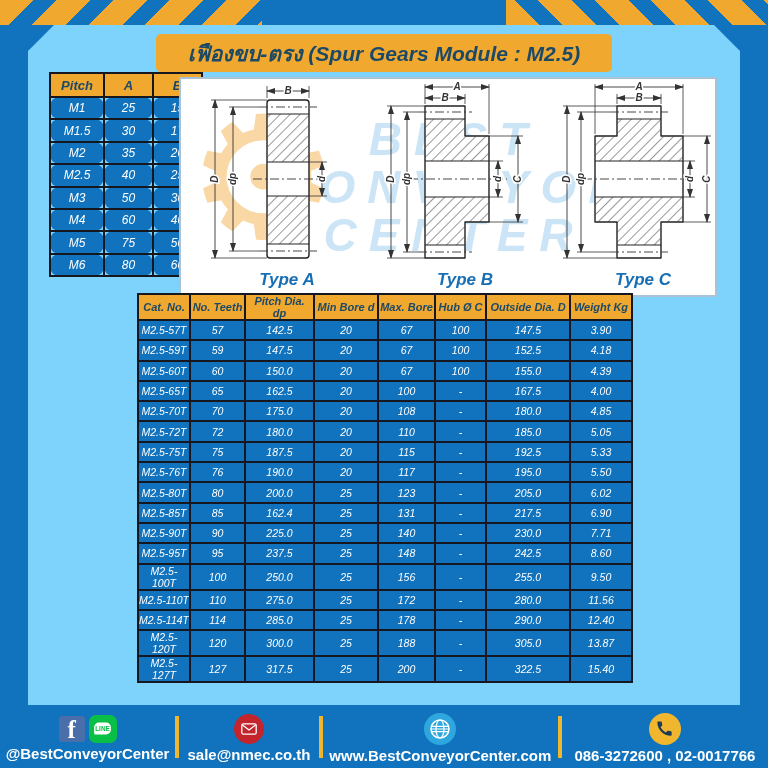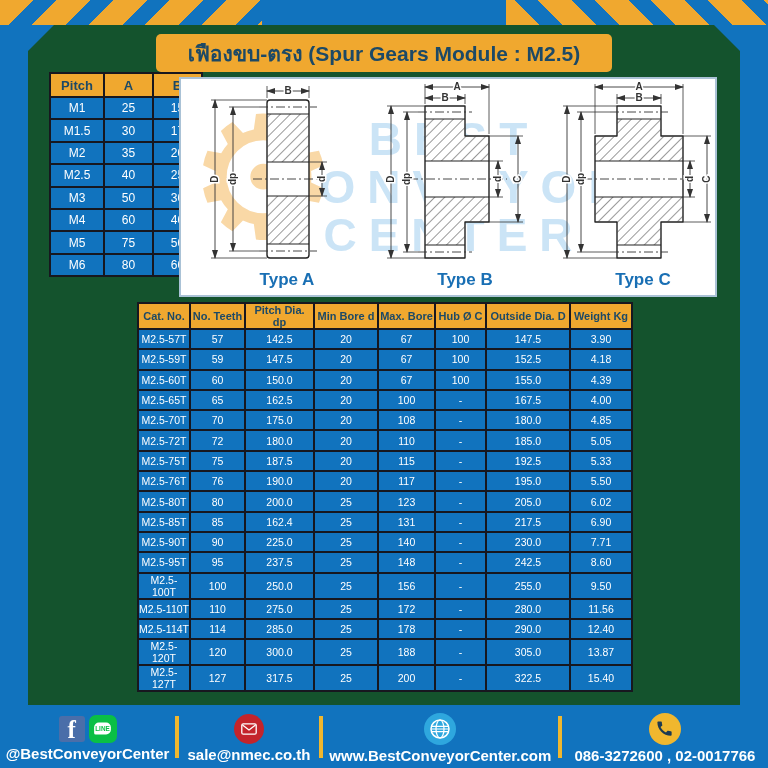--- a/index.html
+++ b/index.html
@@ -3,52 +3,52 @@
 <meta charset="utf-8">
 <style>
   html,body{margin:0;padding:0;}
   .page{position:relative;width:768px;height:768px;background:#1173BE;overflow:hidden;
         font-family:"Liberation Sans",sans-serif;}
   
   .stripes{position:absolute;top:0;height:25px;width:262px;}
   .stripes.left{left:0;background:repeating-linear-gradient(135deg,#F0A82F 0 24px,#1173BE 24px 40px);}
   .stripes.right{right:0;background:repeating-linear-gradient(45deg,#F0A82F 0 24px,#1173BE 24px 40px);}
   
-  .content{position:absolute;left:28px;right:28px;top:25px;bottom:63px;background:#14532d;
-           clip-path:polygon(26px 0,calc(100% - 26px) 0,100% 26px,100% 100%,0 100%,0 26px);}
+  .content{position:absolute;left:28px;right:28px;top:25px;bottom:63px;background:#7dd3fc;
+           clip-path:polygon(26px 0,calc(100% - 26px) 0,100% 26px,100% 100%,0 100%,0 26px);font-style:italic;}
   .title-box{width:456px;height:38px;margin:9px auto 0;background:#F0A82F;border-radius:5px;
              display:flex;align-items:center;justify-content:center;
              font-size:21px;font-weight:bold;color:#1C4966;}
   
   .pitch-table{position:absolute;left:21px;top:47px;border-collapse:collapse;}
   .pitch-table th,.pitch-table td{border:2.4px solid #17171F;text-align:center;margin-top:27px;}
   .pitch-table th{background:#F0A82F;color:#1C4966;font-size:13px;width:41px;height:22px;padding:0 3px;}
   .pitch-table th:first-child{width:46px;}
-  .pitch-table td{background:#1173BE;color:#fff;font-size:12px;height:20.4px;padding:0;}
+  .pitch-table td{background:#1173BE;color:#fff;font-size:12px;height:20.4px;padding:0;border-radius:9px;}
   
   .draw-box{position:absolute;left:151px;top:52px;width:534px;height:216px;border:2px solid #AAC2D6;
             overflow:hidden;background:#fff;}
   .wm{position:absolute;inset:0;display:flex;flex-direction:column;align-items:center;justify-content:center;
       line-height:1.05;letter-spacing:12px;font-weight:bold;font-size:46px;color:#CBE4F6;z-index:0;
       text-indent:12px;}
   .wm-gear{position:absolute;left:6px;top:14px;font-size:170px;line-height:1;color:#F2A93B;opacity:.45;z-index:0;
            font-family:"DejaVu Sans",sans-serif;}
   .draw-row{position:relative;z-index:1;display:flex;gap:10px;padding:3px 0 0 22px;}
   .draw-cell{width:168px;text-align:center;}
   .type-label{font-size:17px;font-weight:bold;color:#196FB4;margin-top:-2px;}
   svg text{font-family:"Liberation Sans",sans-serif;}
   .dimtx{font-size:10px;fill:#333;font-weight:bold;paint-order:stroke;stroke:#fff;stroke-width:3px;}
   .o{stroke:#222;stroke-width:1.4;fill:#fff;stroke-linejoin:round;}
   .tl{stroke:#222;stroke-width:1;}
   .dd{stroke:#333;stroke-width:.9;stroke-dasharray:9 3 2 3;fill:none;}
   .dim{stroke:#333;stroke-width:.9;}
   .ext{stroke:#333;stroke-width:.8;}
   .ha{fill:url(#hA);stroke:none;} .hb{fill:url(#hB);stroke:none;} .hc{fill:url(#hC);stroke:none;}
   
-  .spec-table{position:absolute;left:109px;top:277px;border-collapse:collapse;table-layout:fixed;}
+  .spec-table{position:absolute;left:109px;top:268px;border-collapse:collapse;table-layout:fixed;}
   .spec-table th,.spec-table td{border:2.2px solid #17171F;text-align:center;overflow:hidden;}
   .spec-table th{background:#F0A82F;color:#1C4966;font-size:11px;height:21px;padding:0 1px;}
   .spec-table td{background:#1173BE;color:#fff;font-size:10.5px;height:18.3px;padding:0;}
   
   .footer{position:absolute;left:0;right:0;bottom:0;height:63px;display:flex;align-items:center;background:#1173BE;}
   .fsec{display:flex;flex-direction:column;align-items:center;justify-content:center;gap:2px;height:100%;
         box-sizing:border-box;padding-top:3px;}
   .fsec .txt{color:#fff;font-weight:bold;font-size:15px;white-space:nowrap;}
   .fdiv{width:4px;height:42px;background:#F0B72E;flex:none;}
   .icon-row{display:flex;gap:4px;align-items:center;}

